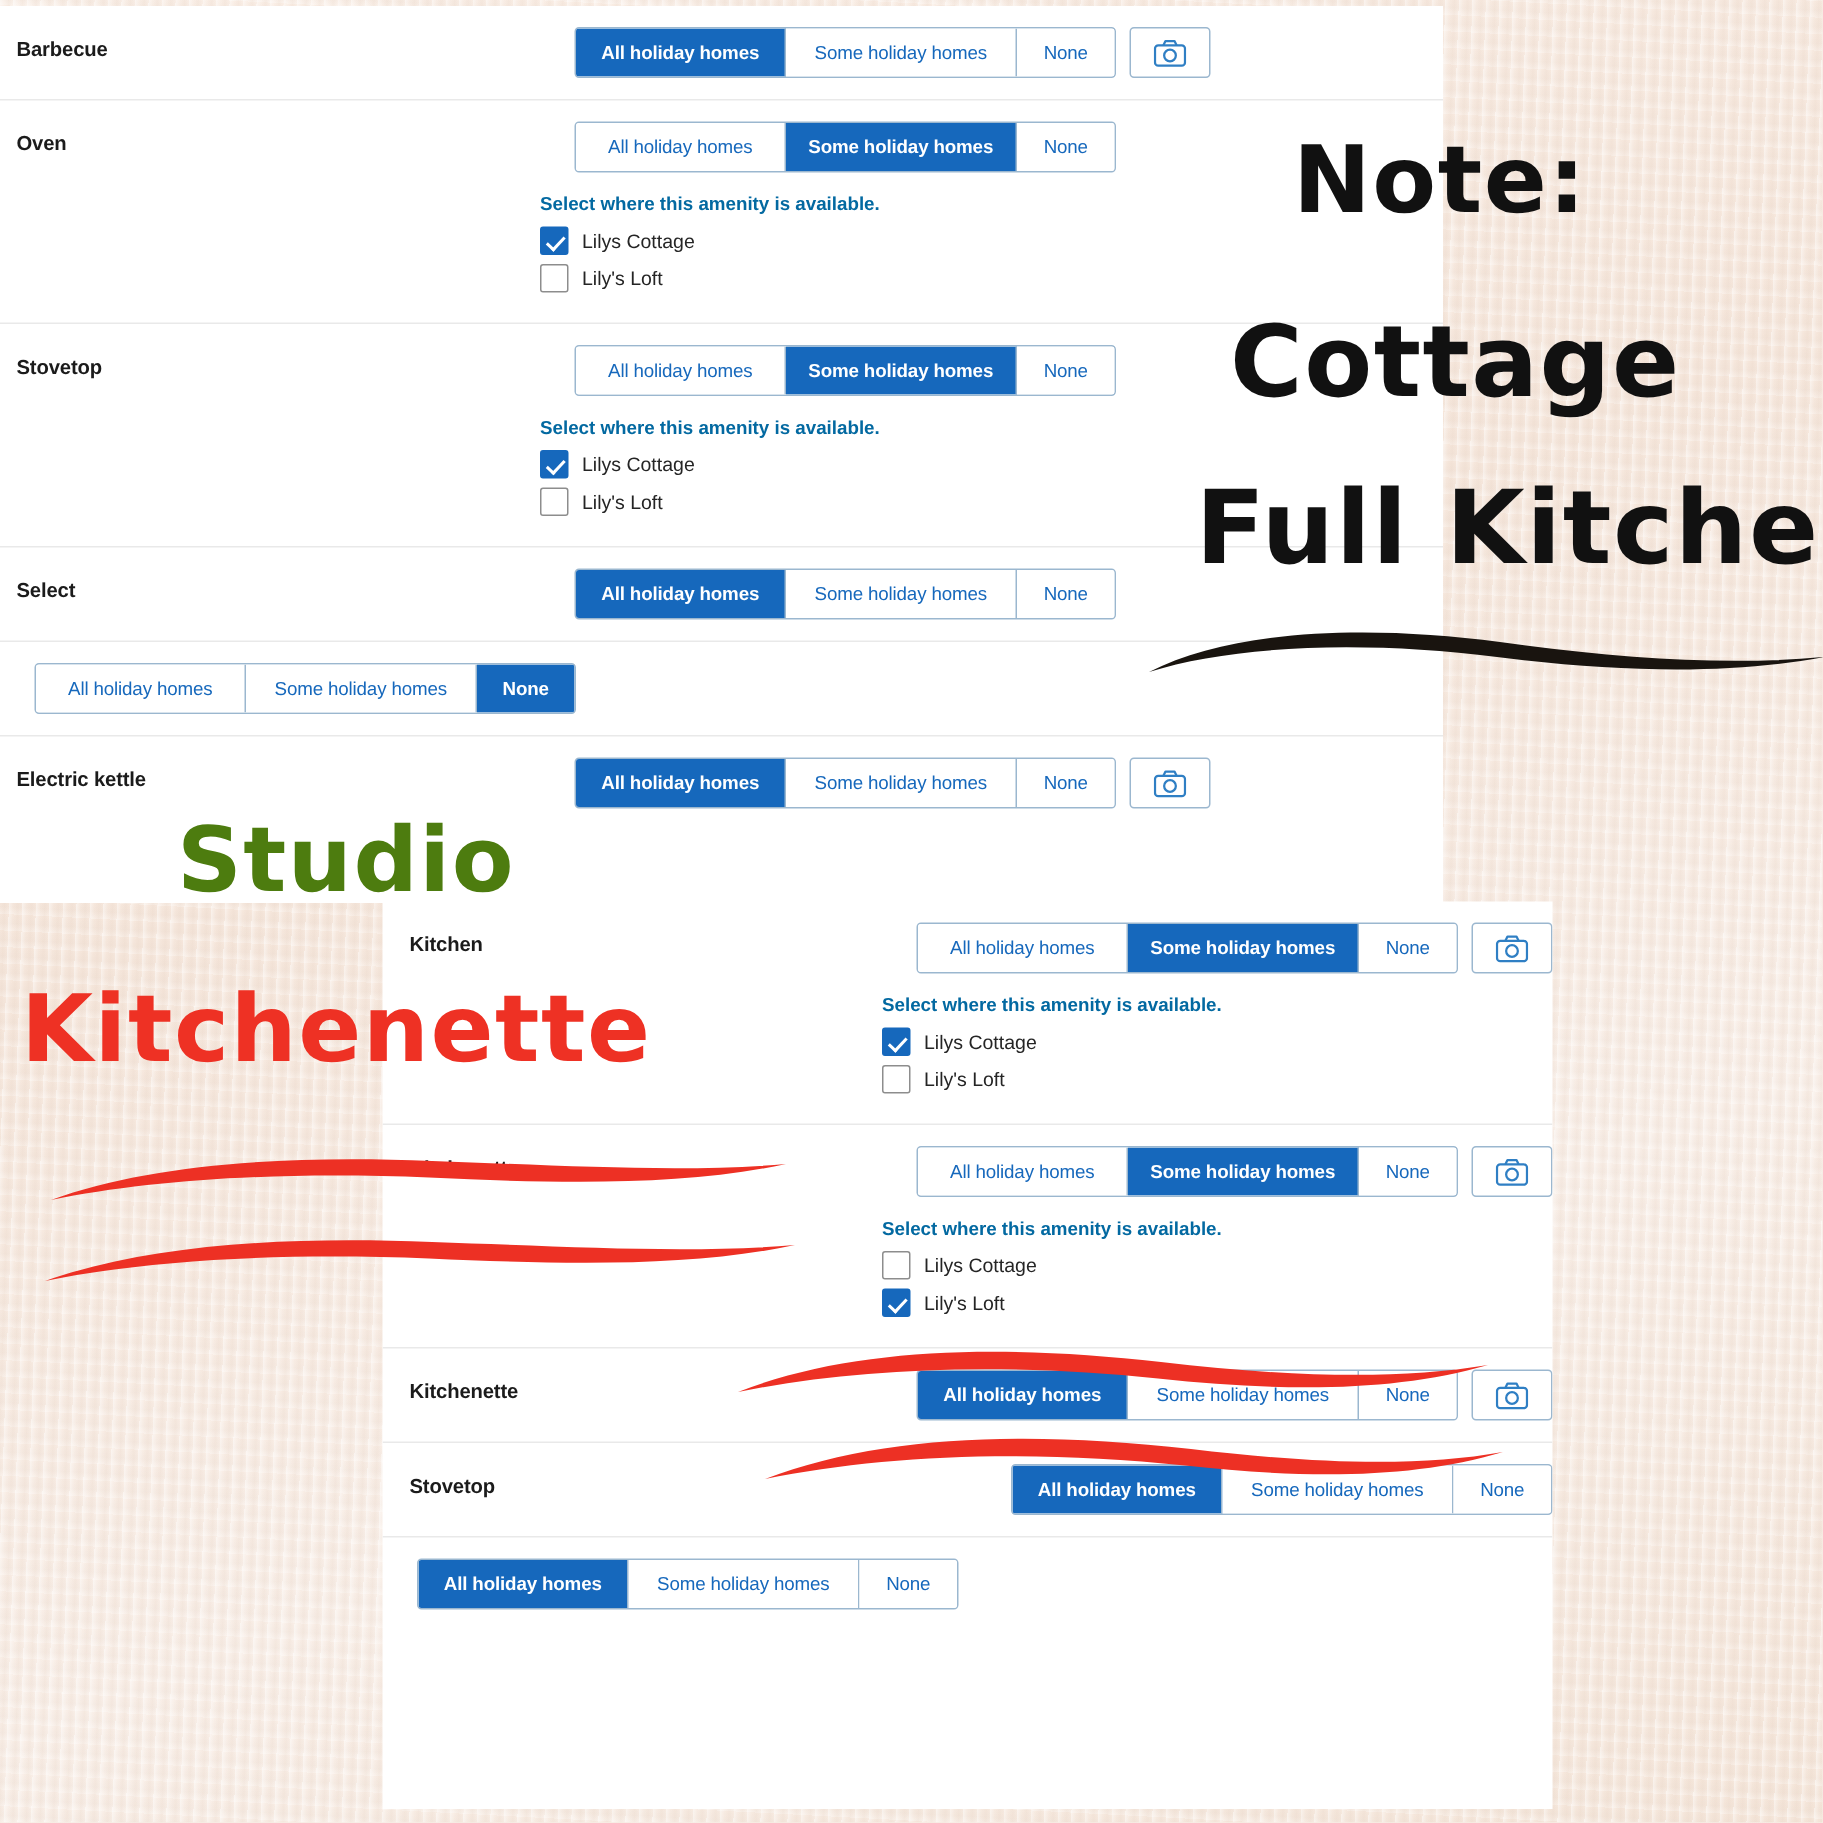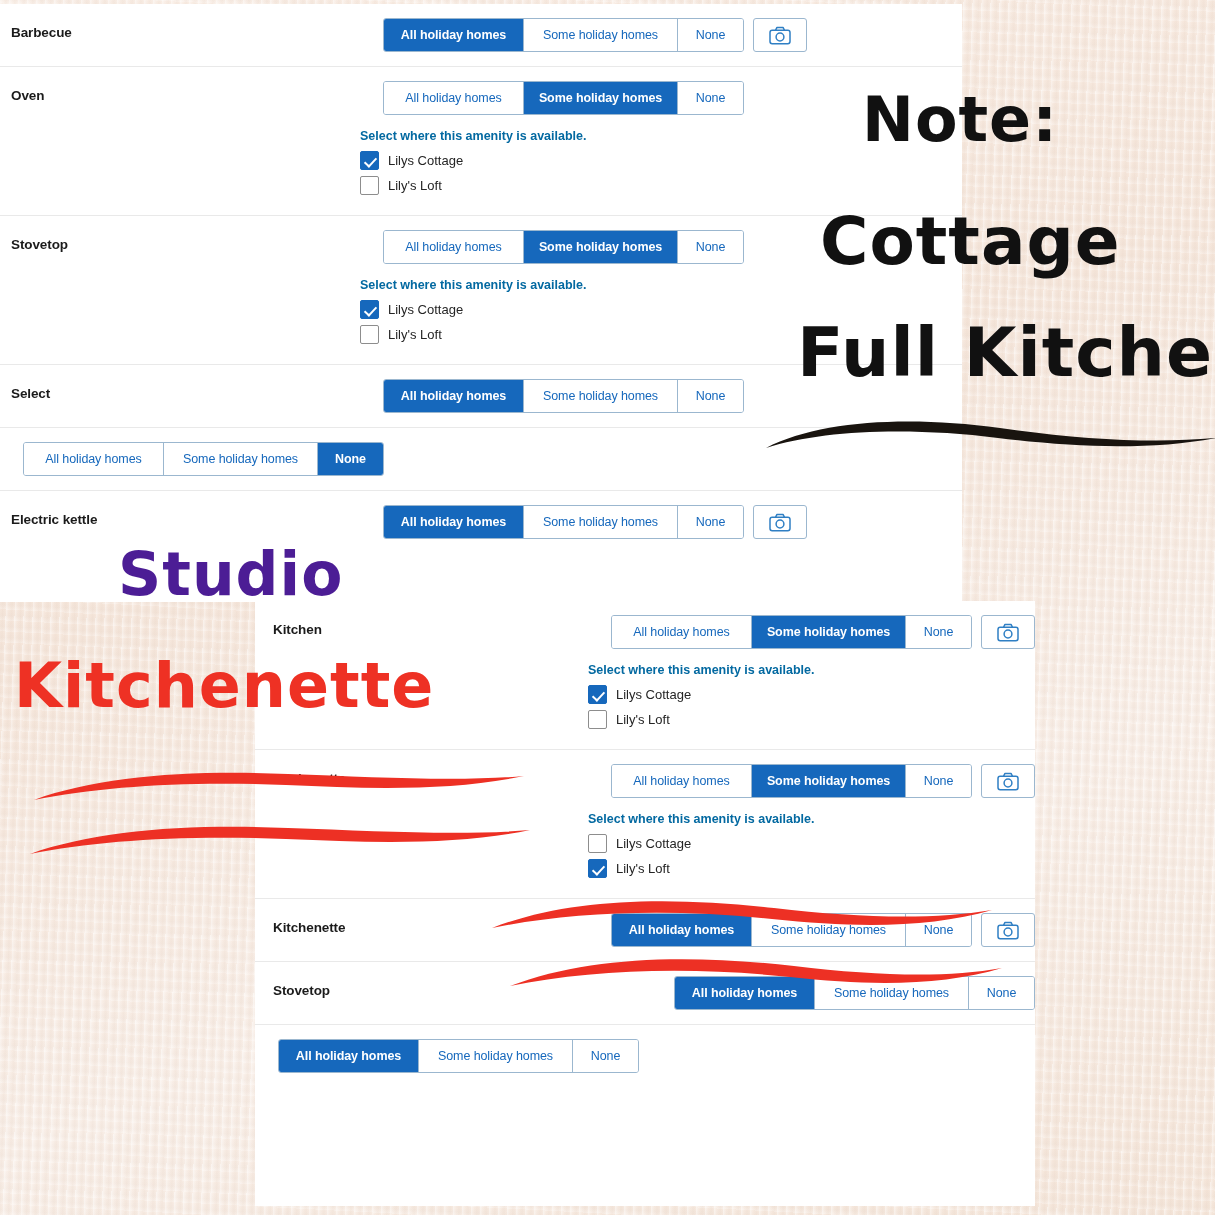--- a/index.html
+++ b/index.html
@@ -213,21 +213,21 @@
   #note-line-3 {
     left: 797px; top: 313px;
     font-size: 68px;
     color: #111111;
     letter-spacing: 1px;
   }
 
   #studio-word {
     left: 118px; top: 539px;
     font-size: 60px;
-    color: #4c1d95;
+    color: #4d7c0f;
     letter-spacing: 1px;
   }
   #kitchenette-word {
     left: 14px; top: 649px;
     font-size: 62px;
     color: #ee3124;
     letter-spacing: 1px;
   }
 
   .stroke-svg { position: absolute; overflow: visible; }

